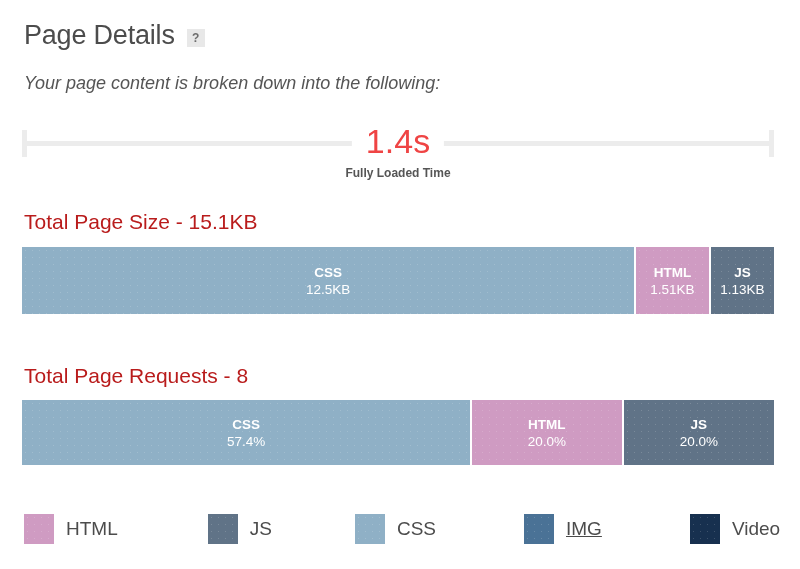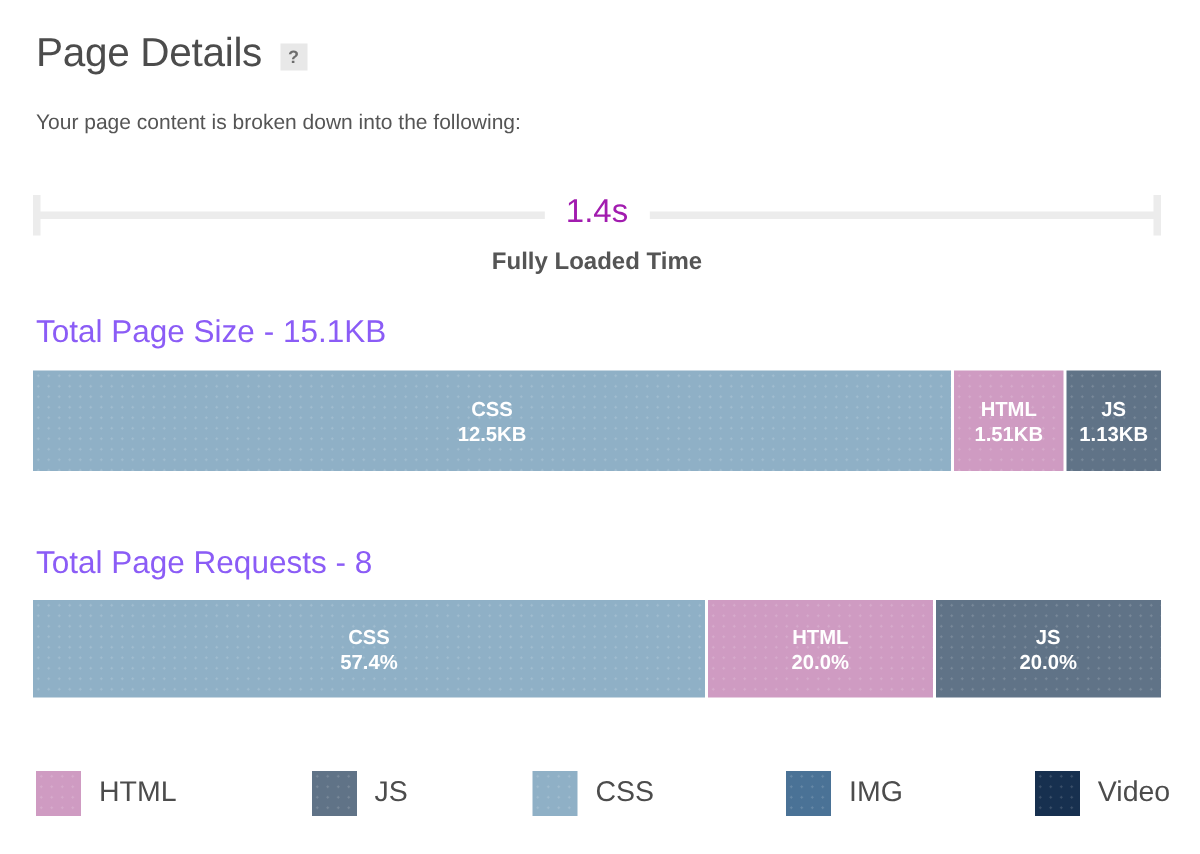--- a/index.html
+++ b/index.html
@@ -53,23 +53,24 @@
     font-size: 12px;
     font-weight: bold;
     line-height: 18px;
     cursor: pointer;
   }
 
   .subtitle {
     position: absolute;
     left: 24px;
     top: 73px;
-    font-size: 14px;
+    font-size: 18px;
     color: #555555;
     white-space: nowrap;
+    font-style: italic;
   }
 
   
   .timeline {
     position: absolute;
     left: 22px;
     top: 130px;
     width: 752px;
     height: 30px;
   }
@@ -90,43 +91,43 @@
   }
   .timeline-cap.left { left: 0; }
   .timeline-cap.right { right: 0; }
   .timeline-value {
     position: absolute;
     left: 50%;
     top: -7px;
     transform: translateX(-50%);
     background: #ffffff;
     padding: 0 14px;
-    font-size: 22px;
-    color: #a21caf;
+    font-size: 34px;
+    color: #ef4444;
     line-height: 36px;
     white-space: nowrap;
   }
   .timeline-label {
     position: absolute;
     left: 0;
     top: 36px;
     width: 100%;
     text-align: center;
-    font-size: 16px;
+    font-size: 12px;
     font-weight: bold;
     color: #555555;
   }
 
   
   .section-title {
     position: absolute;
     left: 24px;
     font-size: 21px;
     font-weight: normal;
-    color: #8b5cf6;
+    color: #b91c1c;
     white-space: nowrap;
   }
   .section-title.size { top: 210px; }
   .section-title.requests { top: 364px; }
 
   .bar {
     position: absolute;
     left: 22px;
     width: 752px;
     display: flex;
@@ -143,21 +144,21 @@
     align-items: center;
     justify-content: center;
     color: #ffffff;
     font-size: 13.5px;
     line-height: 17px;
     overflow: hidden;
     margin-right: 2px;
   }
   .seg:last-child { margin-right: 0; }
   .seg .seg-name { font-weight: bold; }
-  .seg .seg-value { font-weight: bold; text-align: right; }
+  .seg .seg-value { font-weight: normal; text-align: right; }
 
   
   .seg::after,
   .swatch::after {
     content: "";
     position: absolute;
     left: 0; top: 0; right: 0; bottom: 0;
     background-image: radial-gradient(rgba(255,255,255,0.16) 0.8px, transparent 0.9px);
     background-size: 7px 7px;
     pointer-events: none;
@@ -250,21 +251,21 @@
         <span class="legend-label">HTML</span>
       </div>
       <div class="legend-item" style="margin-right: 83px;">
         <span class="swatch" style="background: rgb(96, 115, 135);"></span>
         <span class="legend-label">JS</span>
       </div>
       <div class="legend-item" style="margin-right: 88px;">
         <span class="swatch" style="background: rgb(143, 176, 198);"></span>
         <span class="legend-label">CSS</span>
       </div>
-      <div class="legend-item" style="margin-right: 88px;">
+      <div class="legend-item" style="margin-right: 88px; text-decoration: underline;">
         <span class="swatch" style="background: rgb(74, 114, 150);"></span>
         <span class="legend-label">IMG</span>
       </div>
       <div class="legend-item" style="margin-right: 54px;">
         <span class="swatch" style="background: rgb(23, 48, 79);"></span>
         <span class="legend-label">Video</span>
       </div>
     </div>
 
 </div>

